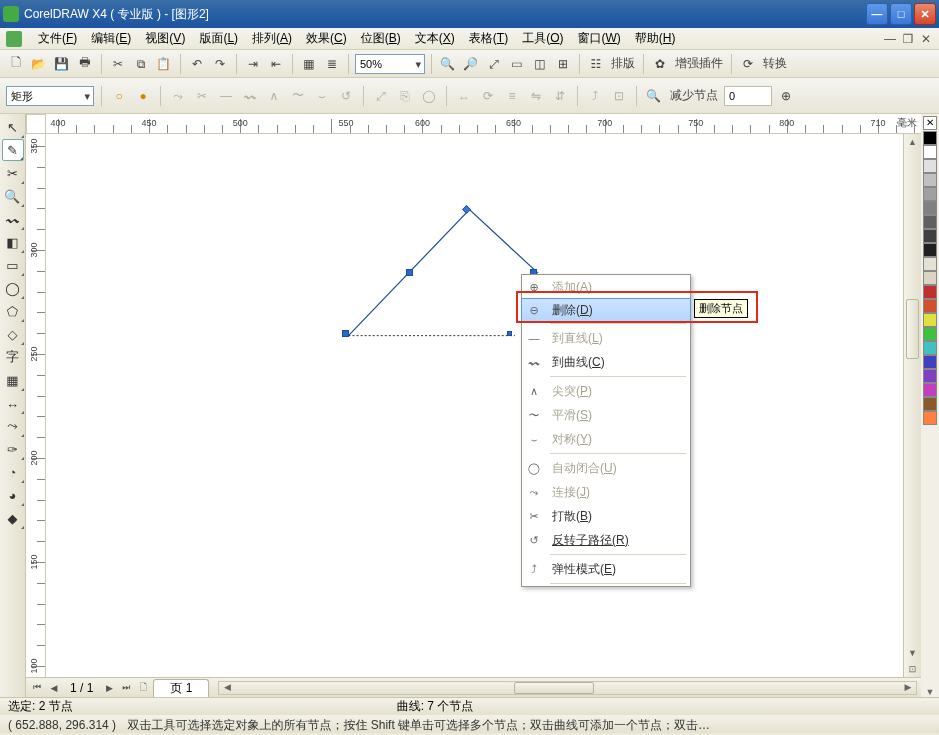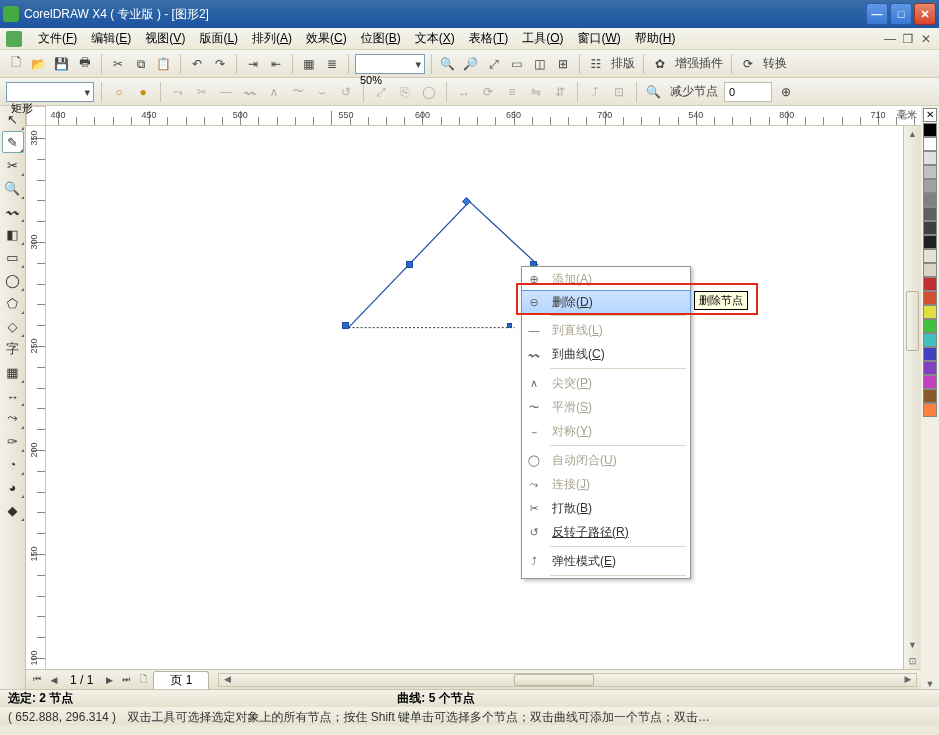--- a/index.html
+++ b/index.html
@@ -15,26 +15,26 @@
 .menubar { height: 22px; background: linear-gradient(#f4f4f0,#ece9d8); display:flex; align-items:center; padding:0 6px; gap:4px; border-bottom:1px solid #d4cfb8; }
 .menu-icon { width:16px; height:16px; background:#5a5; border-radius:2px; margin-right:6px; }
 .menu-item { padding: 2px 6px; }
 .menu-item u { text-decoration: underline; }
 .mdi-ctrls { margin-left:auto; display:flex; gap:4px; color:#555; }
 .mdi-ctrls span { width:14px; text-align:center; }
 
 .toolbar { height: 28px; background: linear-gradient(#f5f5f1,#e8e5d6); border-bottom:1px solid #d0ccb6; display:flex; align-items:center; padding:0 6px; gap:3px; }
 .tb-btn { width:20px; height:20px; display:flex; align-items:center; justify-content:center; color:#444; border-radius:2px; }
 .tb-sep { width:1px; height:20px; background:#c8c4ae; margin:0 3px; }
-.tb-select { height:20px; border:1px solid #7f9db9; background:#fff; padding:16px 18px 0 4px; min-width:70px; position:relative; font-size:11px; line-height:18px; }
+.tb-select { height:20px; border:1px solid #7f9db9; background:#fff; padding:0 18px 0 4px; min-width:70px; position:relative; font-size:11px; line-height:18px; }
 .tb-select::after { content:"▾"; position:absolute; right:3px; top:0; color:#444; }
 .tb-input { height:20px; width:48px; border:1px solid #c0bcaa; background:#fff; padding:0 4px; font-size:11px; }
 .tb-text { color:#444; padding:0 2px; }
 
-.propbar { height: 28px; background: linear-gradient(#f5f5f1,#e8e5d6); border-bottom:1px solid #d0ccb6; display:flex; align-items:center; padding:0 6px; gap:4px; }
+.propbar { height: 36px; background: linear-gradient(#f5f5f1,#e8e5d6); border-bottom:1px solid #d0ccb6; display:flex; align-items:center; padding:0 6px; gap:4px; }
 .propbar .tb-btn.disabled { color:#b4b09c; }
 
 .work-row { display:flex; height: 583px; }
 
 .toolbox { width:26px; background:linear-gradient(90deg,#f2f0e6,#e4e1d0); border-right:1px solid #c8c4ae; display:flex; flex-direction:column; align-items:center; padding-top:2px; gap:1px; }
 .tool { width:22px; height:22px; display:flex; align-items:center; justify-content:center; color:#333; font-size:13px; position:relative; }
 .tool.active { background:#fff; border:1px solid #7aa; border-radius:2px; }
 .tool .fly { position:absolute; right:0; bottom:0; width:0; height:0; border-right:3px solid #666; border-top:3px solid transparent; }
 
 .ruler-corner { width:20px; height:20px; background:#fff; border:1px solid #ccc8b4; }
@@ -63,21 +63,21 @@
 .hscroll { flex:1; height:14px; background:linear-gradient(#f4f2e8,#e4e1d0); border:1px solid #c8c4ae; margin-left:6px; display:flex; }
 .hscroll .arrh { width:16px; text-align:center; font-size:9px; color:#666; }
 .hthumb { width:80px; background:linear-gradient(#f7f5ec,#e0ddcc); border:1px solid #b8b49e; border-radius:2px; margin-left:40%; }
 
 .palette { width:18px; background:#f2f0e6; display:flex; flex-direction:column; align-items:center; gap:1px; padding-top:2px; }
 .swatch { width:14px; height:14px; border:1px solid #888; }
 .no-color { background:#fff; position:relative; }
 .no-color::after{ content:""; position:absolute; inset:0; }
 .no-color::before{ content:"✕"; position:absolute; color:#000; font-size:10px; left:2px; top:0; }
 
-.statusbar { height:18px; background:linear-gradient(#f4f2e8,#e4e1d0); border-top:1px solid #c8c4ae; display:flex; align-items:center; padding:0 8px; gap:24px;font-weight:bold; }
+.statusbar { height:18px; background:linear-gradient(#f4f2e8,#e4e1d0); border-top:1px solid #c8c4ae; display:flex; align-items:center; padding:0 8px; gap:24px; }
 .hintbar { height:18px; background:linear-gradient(#f4f2e8,#e4e1d0); padding:2px 8px; color:#333; }
 .coord { padding-right:8px; }
 .node { width:7px; height:7px; background:#2a68c8; position:absolute; border:1px solid #1a4ea0; }
 .node.diamond { transform: rotate(45deg) scale(0.9); background:#3a7ad6; }
 svg.lines { position:absolute; inset:0; }
 
 
 .ctx { position:absolute; background:#fff; border:1px solid #9a968a; box-shadow:2px 2px 4px rgba(0,0,0,.25); width:170px; }
 .ctx-row { display:flex; align-items:center; height:24px; padding:0 6px 0 0; gap:6px; color:#333; }
 .ctx-row.disabled { color:#a8a490; }
@@ -264,21 +264,21 @@
           <div class="tick" style="left: 504px;"></div>
           <div class="tick" style="left: 522.222px;"></div>
           <div class="tick" style="left: 540.444px;"></div>
           <div class="tick tickL" style="left: 558.667px;"></div>
           <div class="lbl" style="left: 558.667px;">700</div>
           <div class="tick" style="left: 576.889px;"></div>
           <div class="tick" style="left: 595.111px;"></div>
           <div class="tick" style="left: 613.333px;"></div>
           <div class="tick" style="left: 631.556px;"></div>
           <div class="tick tickL" style="left: 649.778px;"></div>
-          <div class="lbl" style="left: 649.778px;">540</div>
+          <div class="lbl" style="left: 649.778px;">750</div>
           <div class="tick" style="left: 668px;"></div>
           <div class="tick" style="left: 686.222px;"></div>
           <div class="tick" style="left: 704.444px;"></div>
           <div class="tick" style="left: 722.667px;"></div>
           <div class="tick tickL" style="left: 740.889px;"></div>
           <div class="lbl" style="left: 740.889px;">800</div>
           <div class="tick" style="left: 759.111px;"></div>
           <div class="tick" style="left: 777.333px;"></div>
           <div class="tick" style="left: 795.556px;"></div>
           <div class="tick" style="left: 813.778px;"></div>
@@ -444,18 +444,18 @@
         <div class="swatch" style="background: rgb(192, 64, 192);"></div>
         <div class="swatch" style="background: rgb(139, 90, 43);"></div>
         <div class="swatch" style="background: rgb(255, 128, 64);"></div>
       </div>
     <div style="margin-top:auto; color:#666; font-size:9px">▼</div>
   </div>
 </div>
 
 <div class="statusbar">
   <span>选定: 2 节点</span>
-  <span style="margin-left:300px">曲线: 5 个节点</span>
+  <span style="margin-left:300px">曲线: 7 个节点</span>
 </div>
 <div class="hintbar">
   <span class="coord">( 652.888, 296.314 )</span>
   <span>双击工具可选择选定对象上的所有节点；按住 Shift 键单击可选择多个节点；双击曲线可添加一个节点；双击…</span>
 </div>
 
 </body></html>

